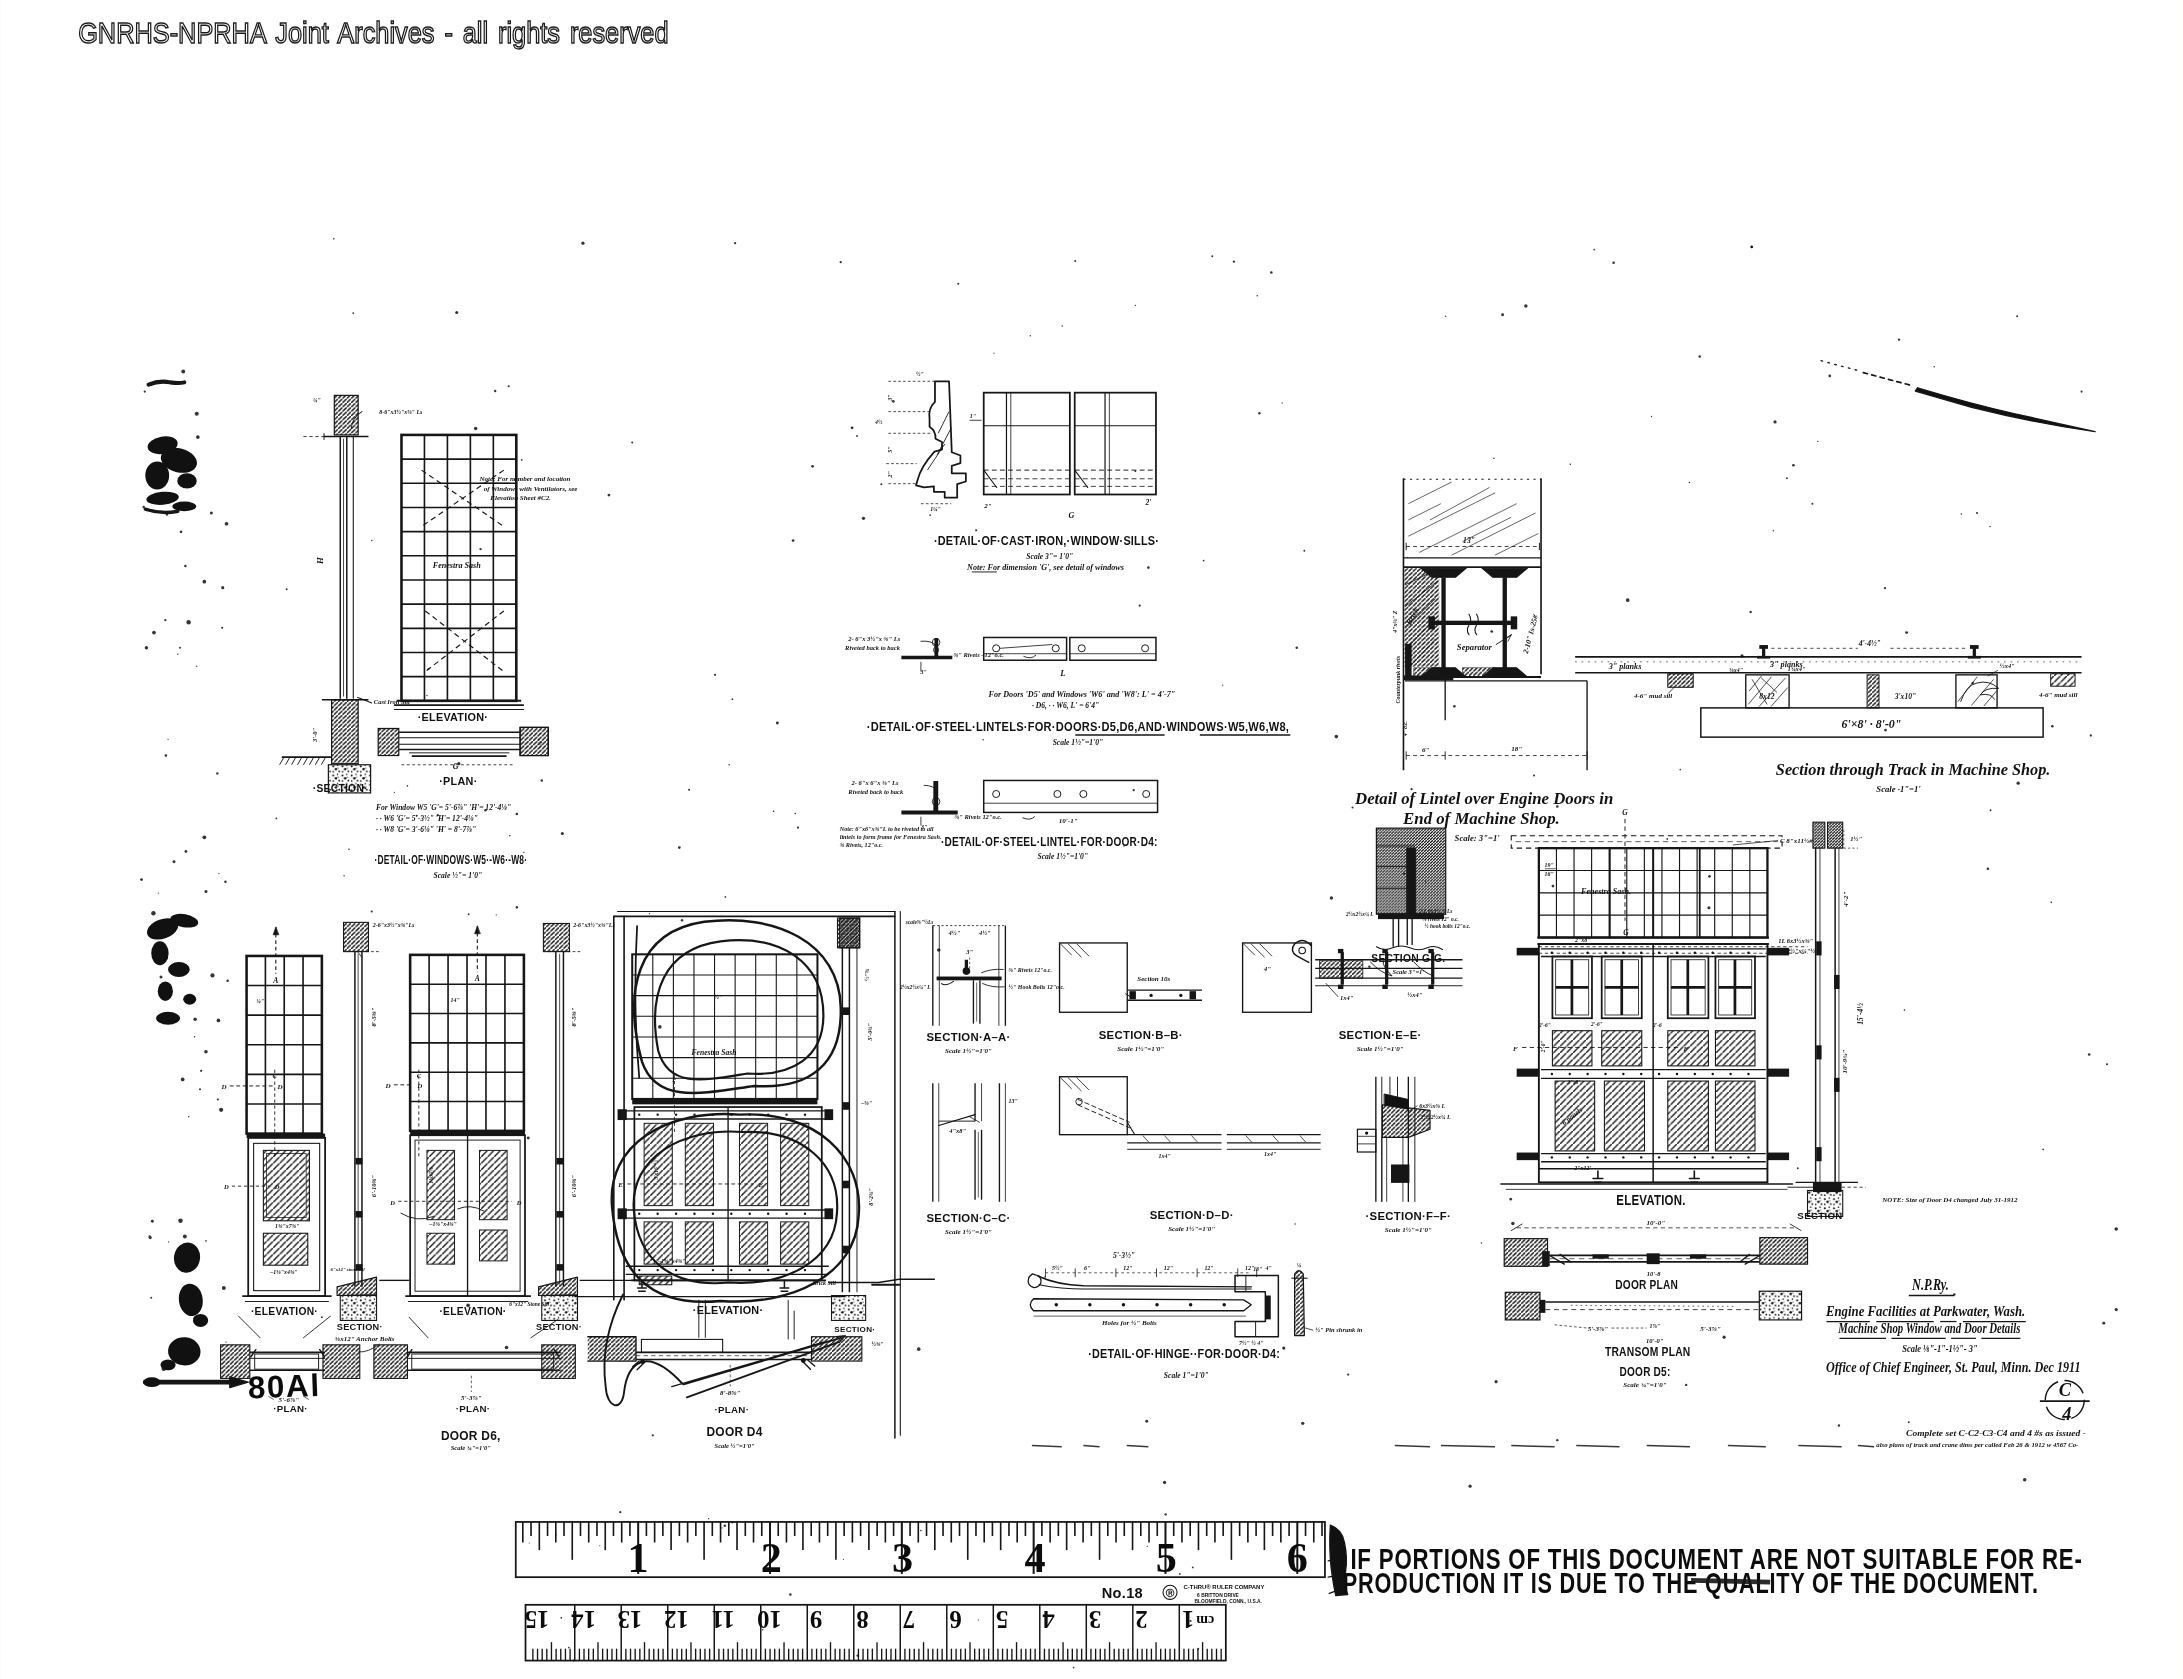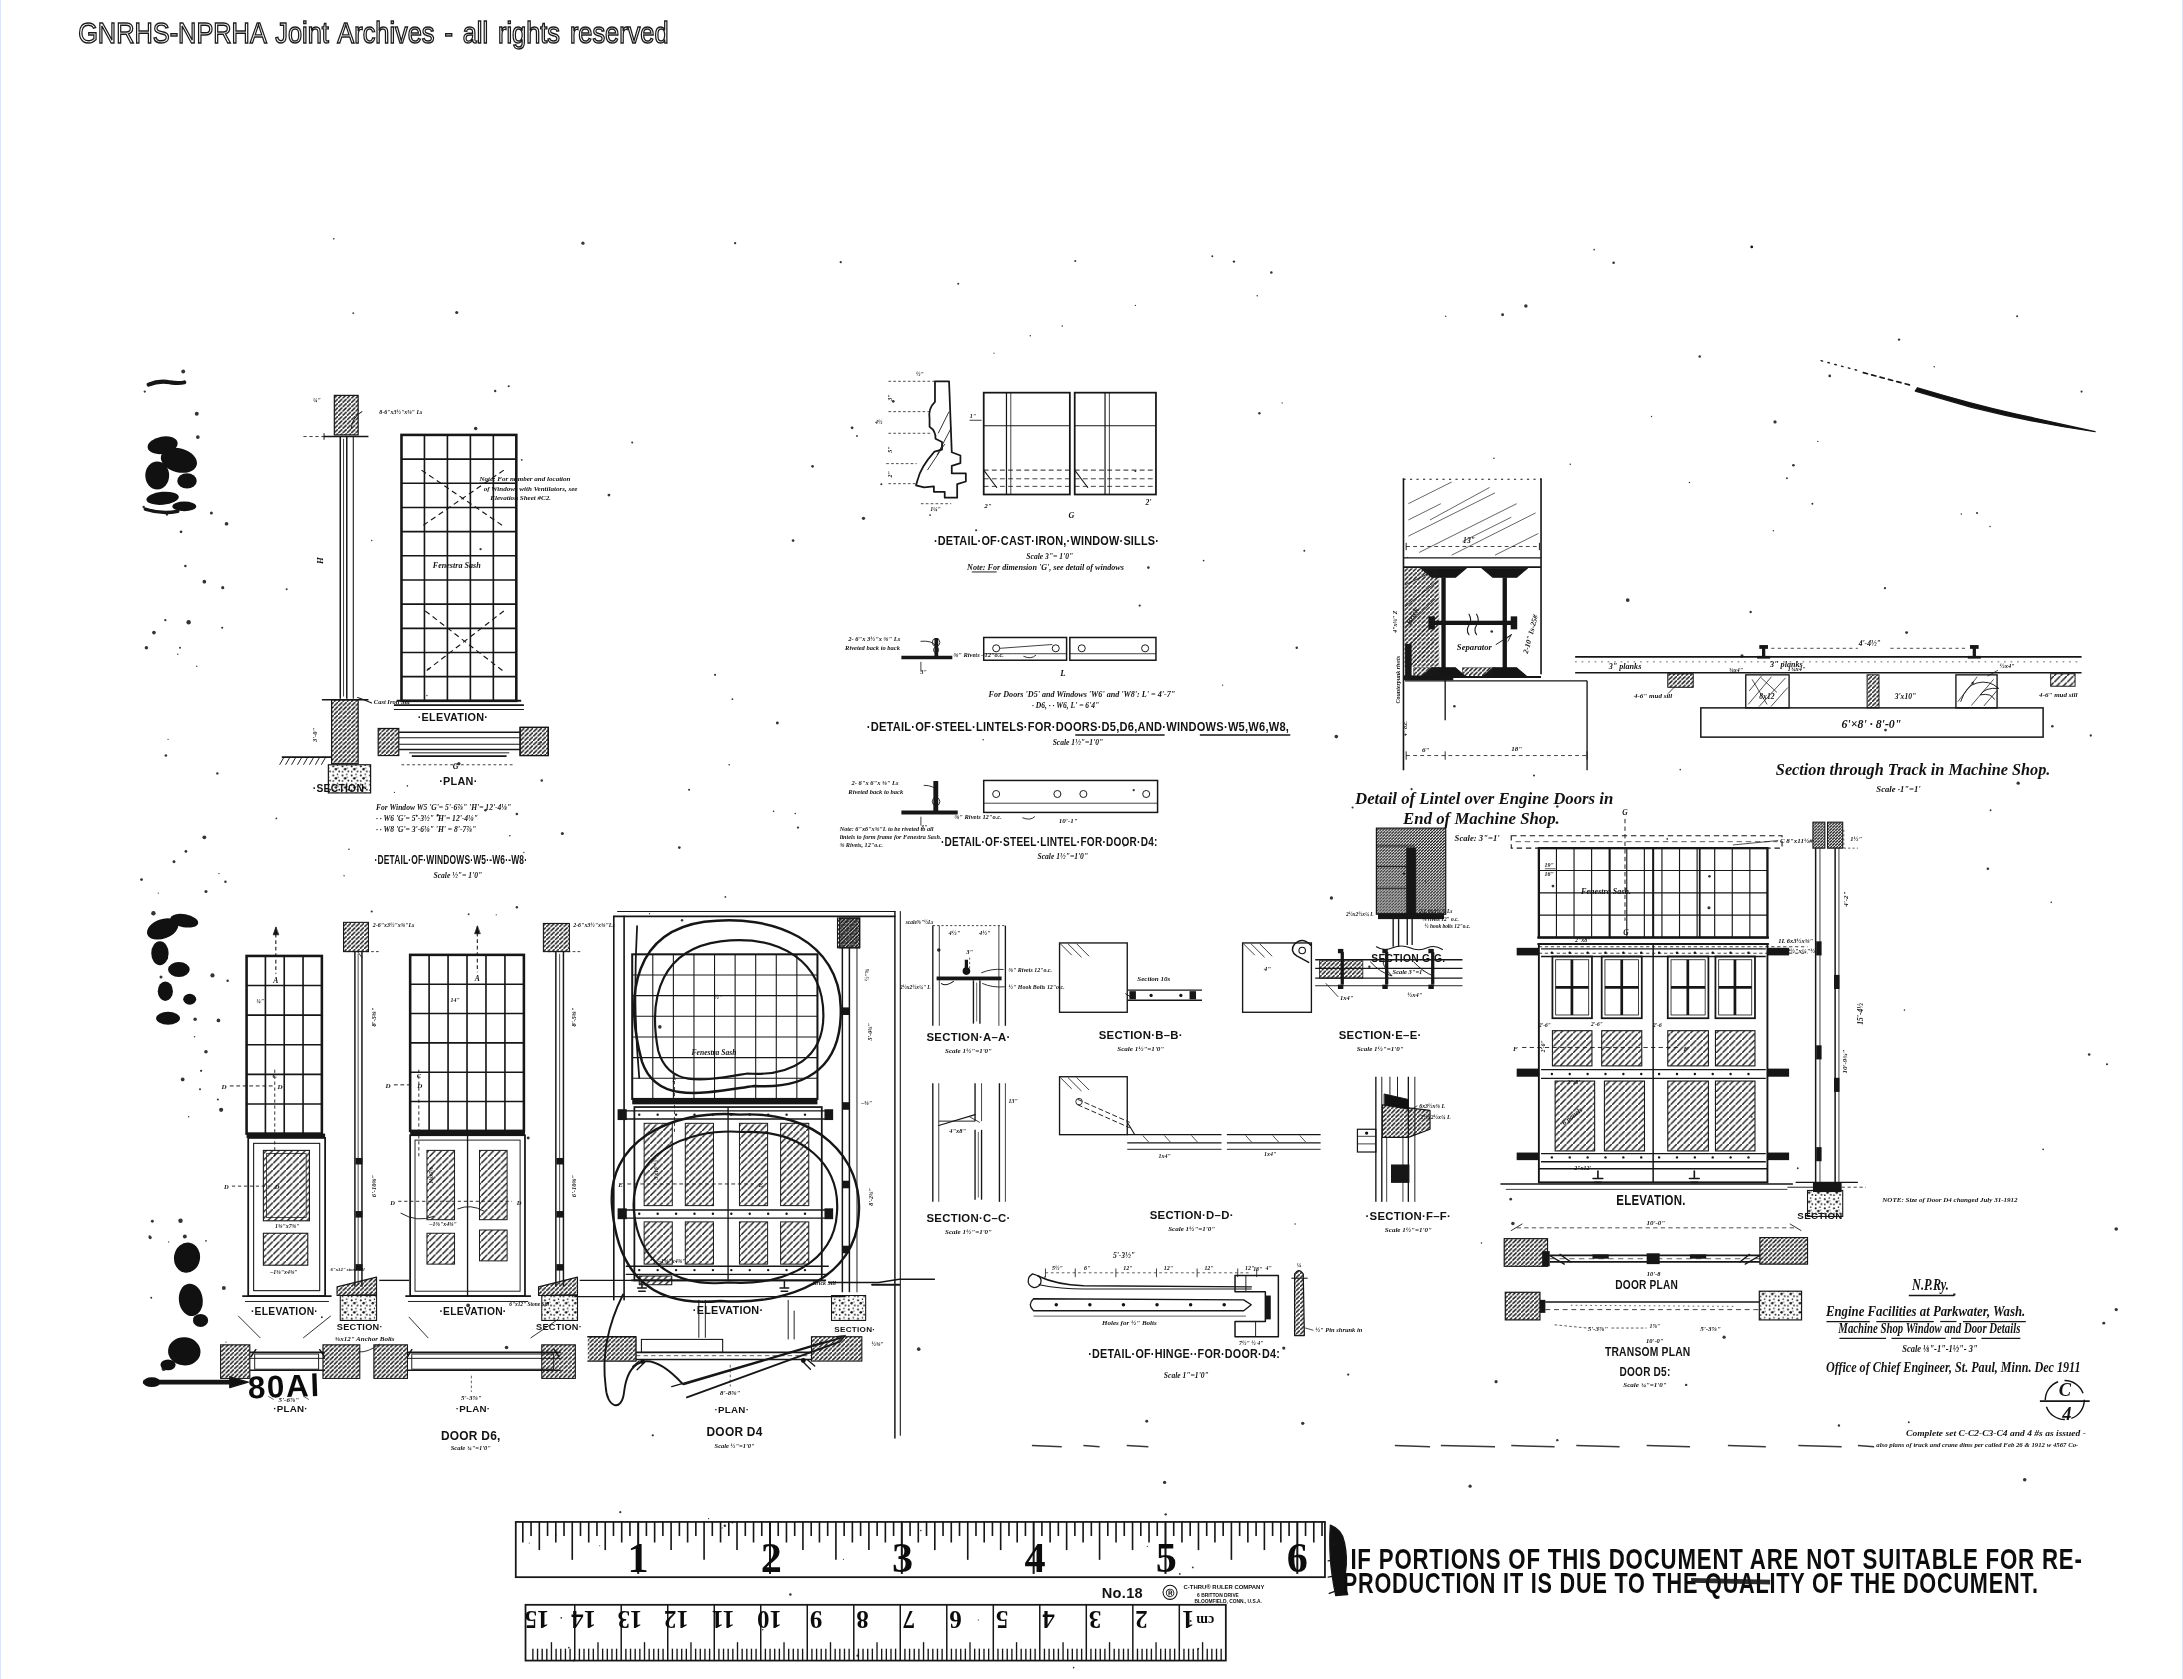--- a/index.html
+++ b/index.html
@@ -1,14 +1,14 @@
 <!DOCTYPE html>
 <html style="font-size:8.7px"><head><meta charset="utf-8"><title>scan</title><style>
 html,body{margin:0;padding:0;background:#ffffff;}
-#page{position:relative;width:2183px;height:1679px;background:#1d4ed8;overflow:hidden;}
+#page{position:relative;width:2183px;height:1679px;background:#fef9c3;overflow:hidden;}
 .t{font-family:"Liberation Sans",sans-serif;fill:#121212;letter-spacing:0.5px;font-weight:bold;}
 .s{font-family:"Liberation Serif",serif;font-style:italic;fill:#121212;font-weight:bold;}
 .m{font-family:"Liberation Sans",sans-serif;font-weight:bold;fill:#0d0d0d;}
 .r{font-family:"Liberation Serif",serif;font-weight:bold;fill:#0c0c0c;}
 </style></head><body>
 <div id="page">
 <svg width="2183" height="1679" viewBox="0 0 4030 3100">
 <defs>
 <pattern id="h1" width="12" height="12" patternUnits="userSpaceOnUse">
           <path d="M-1,13 L13,-1" stroke="#1c1c1c" stroke-width="2.7"></path>

